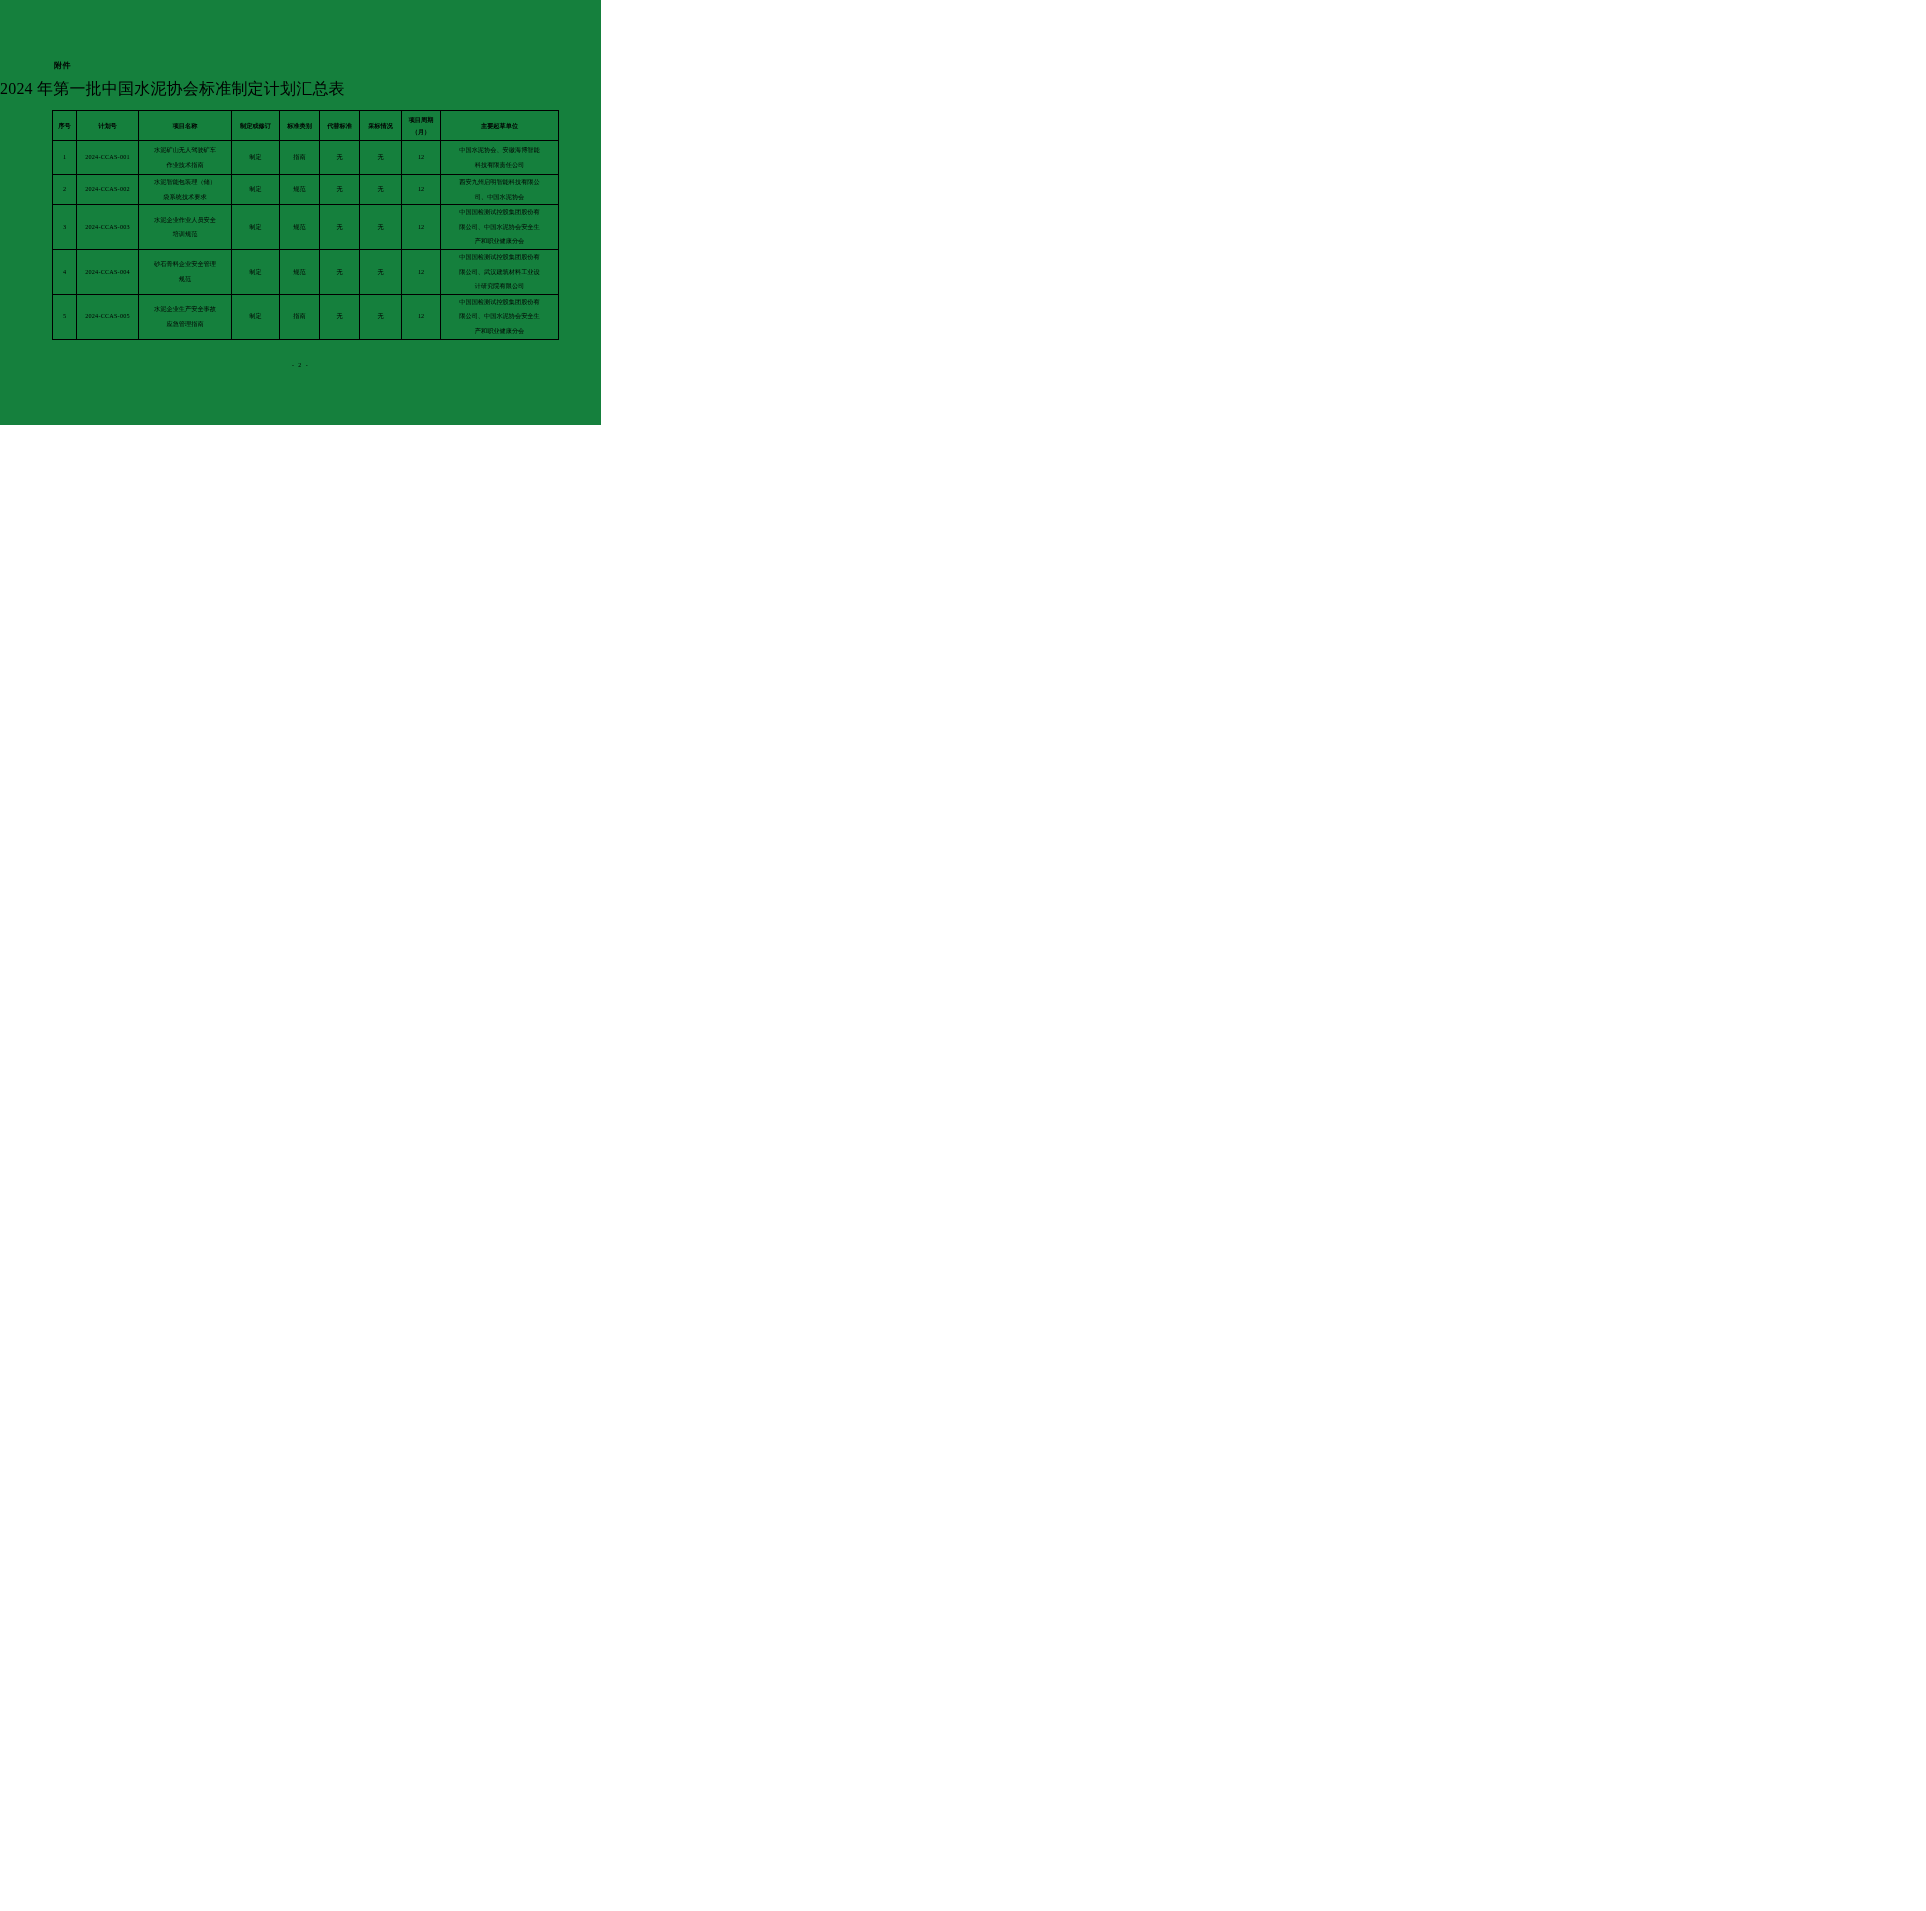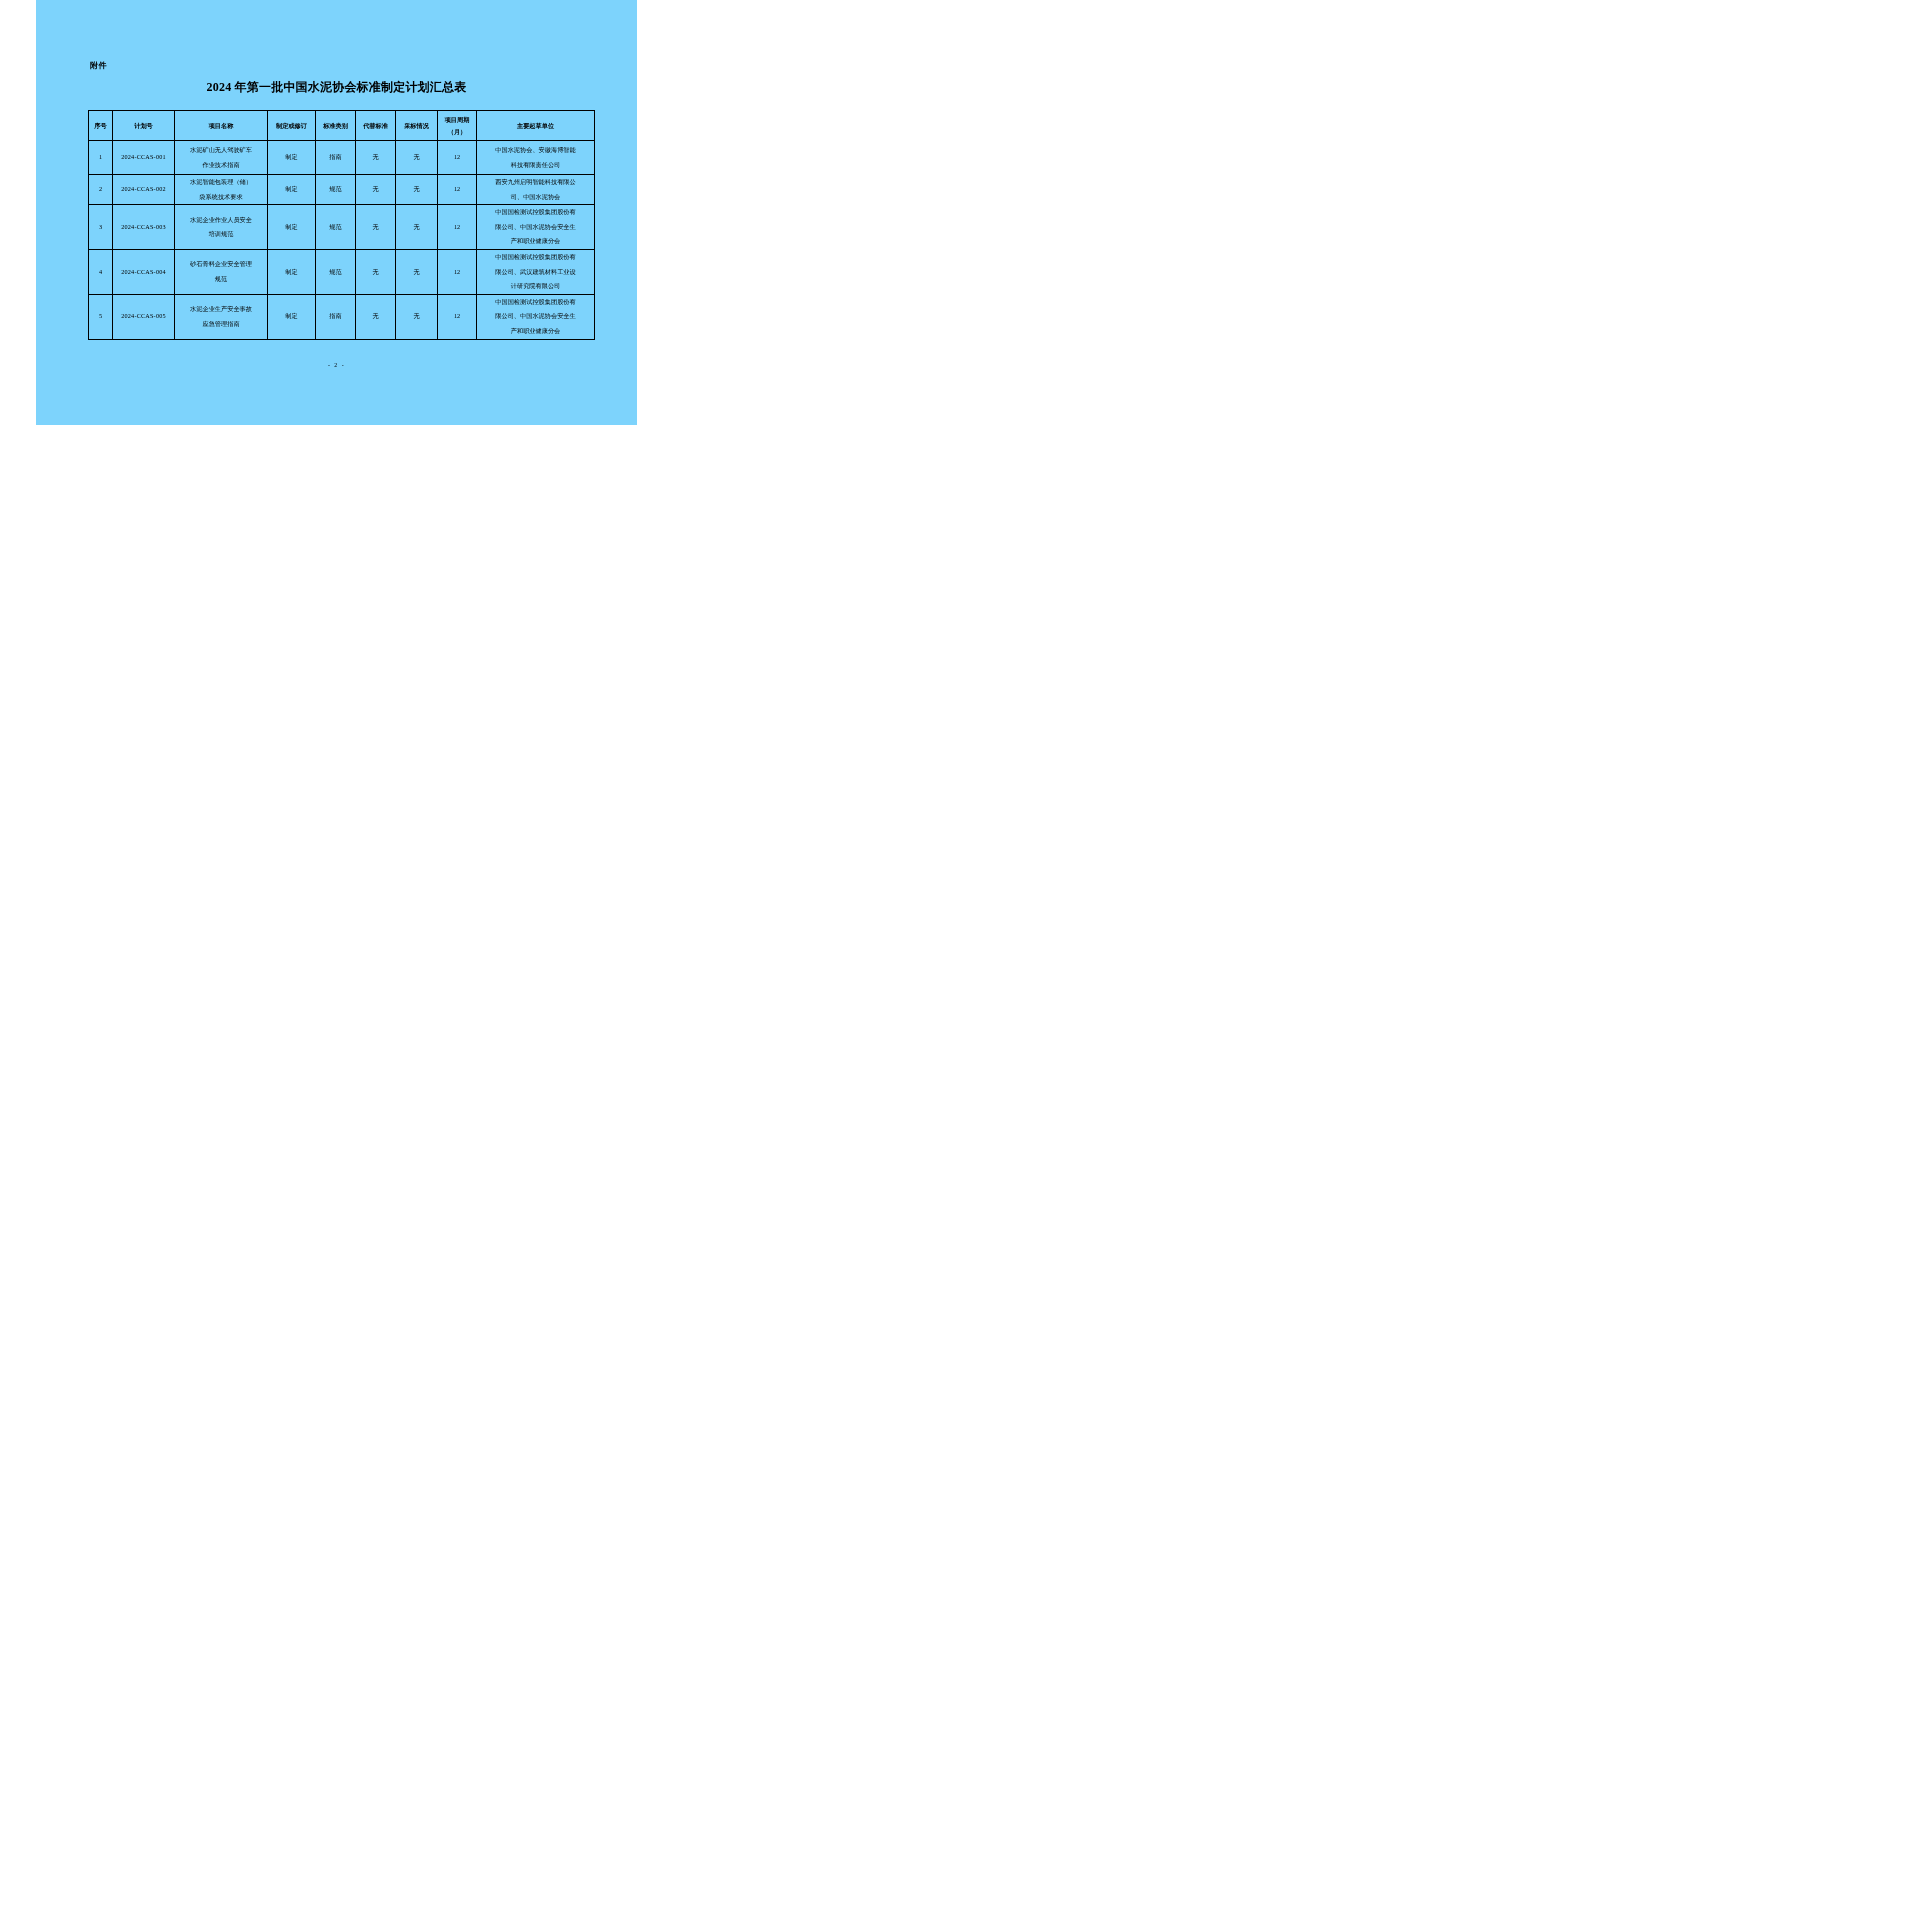--- a/index.html
+++ b/index.html
@@ -4,43 +4,42 @@
 <style>
   html, body {
     margin: 0;
     padding: 0;
     background: #ffffff;
   }
   .page {
     position: relative;
     width: 601px;
     height: 425px;
-    background: #7dd3fc;
+    background: #15803d;
     color: #000000;
     font-family: "Liberation Serif", "DejaVu Serif", serif;
     overflow: hidden;
-    margin-left: 36px;
   }
   .attachment-label {
     position: absolute;
     left: 54px;
     top: 60px;
     font-family: "Liberation Sans", "DejaVu Sans", sans-serif;
     font-weight: 600;
     font-size: 8px;
     letter-spacing: 0.4px;
   }
   .doc-title {
     position: absolute;
     left: 0;
     right: 0;
     top: 79px;
-    text-align: center;
-    font-weight: bold;
-    font-size: 12px;
+    text-align: left;
+    font-weight: normal;
+    font-size: 16px;
     letter-spacing: 0.2px;
   }
   table.summary-table {
     position: absolute;
     left: 52px;
     top: 110px;
     border-collapse: collapse;
     table-layout: fixed;
     width: 506px;
     border: 0.8px solid #000;

